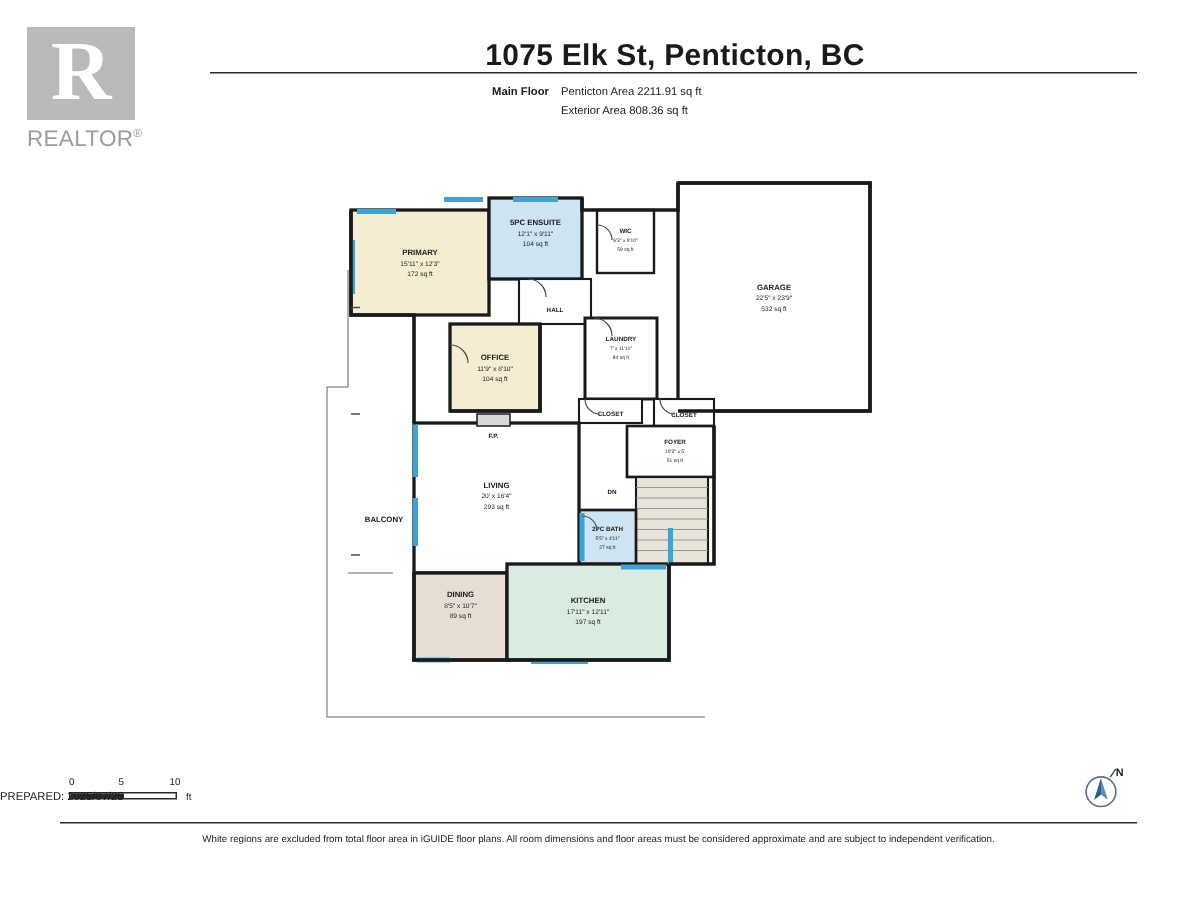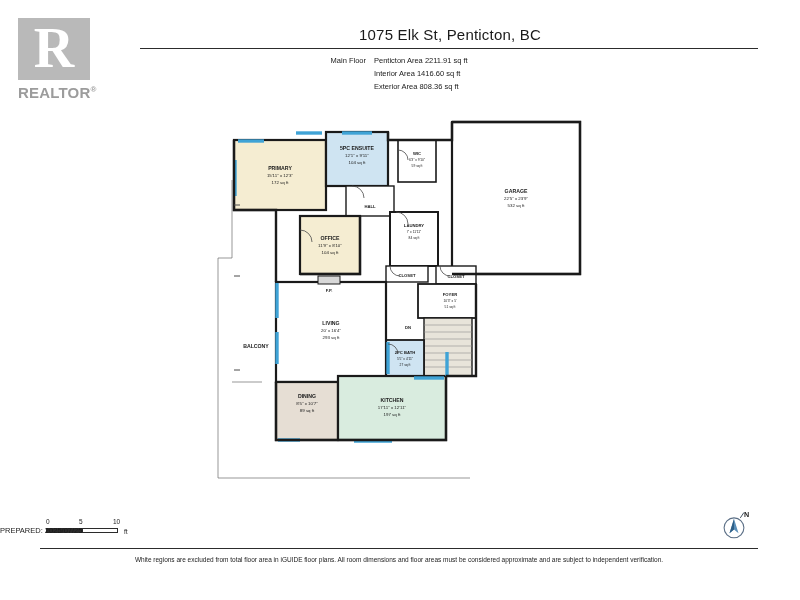--- a/index.html
+++ b/index.html
@@ -38,36 +38,36 @@
     font-family: "Liberation Serif", serif;
     font-size: 56px;
     font-weight: bold;
     line-height: 60px;
     text-align: center;
   }
   #realtor-logo .word {
     margin-top: 4px;
     color: #9c9c9c;
     font-size: 15px;
-    font-weight: bold;
+    font-weight: normal;
     letter-spacing: 0.2px;
   }
   #realtor-logo .word sup {
     font-size: 8px;
     vertical-align: super;
   }
 
   #title {
     position: absolute;
     left: 140px;
     right: 40px;
     top: 26px;
     text-align: center;
-    font-size: 15px;
-    font-weight: normal;
+    font-size: 20px;
+    font-weight: bold;
     letter-spacing: 0.2px;
   }
   #title-rule {
     position: absolute;
     left: 140px;
     right: 42px;
     top: 48px;
     height: 1px;
     background: #2c2c2c;
   }
@@ -76,21 +76,21 @@
     position: absolute;
     left: 300px;
     top: 54px;
     font-size: 7.5px;
     line-height: 13px;
   }
   #summary .row { display: flex; }
   #summary .lbl {
     width: 66px;
     text-align: right;
-    font-weight: normal;
+    font-weight: bold;
     padding-right: 8px;
   }
   #summary .val { white-space: nowrap; }
 
   
   #plan {
     position: absolute;
     left: 0;
     top: 0;
     width: 800px;
@@ -185,27 +185,20 @@
 
 <div id="title">1075 Elk St, Penticton, BC</div>
 <div id="title-rule"></div>
 
 <div id="summary">
   <div class="row">
     <div class="lbl">Main Floor</div>
     <div class="val">
       <span>Penticton Area</span>
       <span>2211.91 sq ft</span>
-    </div>
-  </div>
-  <div class="row">
-    <div class="lbl"></div>
-    <div class="val">
-      <span>Interior Area</span>
-      <span>1416.60 sq ft</span>
     </div>
   </div>
   <div class="row">
     <div class="lbl"></div>
     <div class="val">
       <span>Exterior Area</span>
       <span>808.36 sq ft</span>
     </div>
   </div>
 </div>

